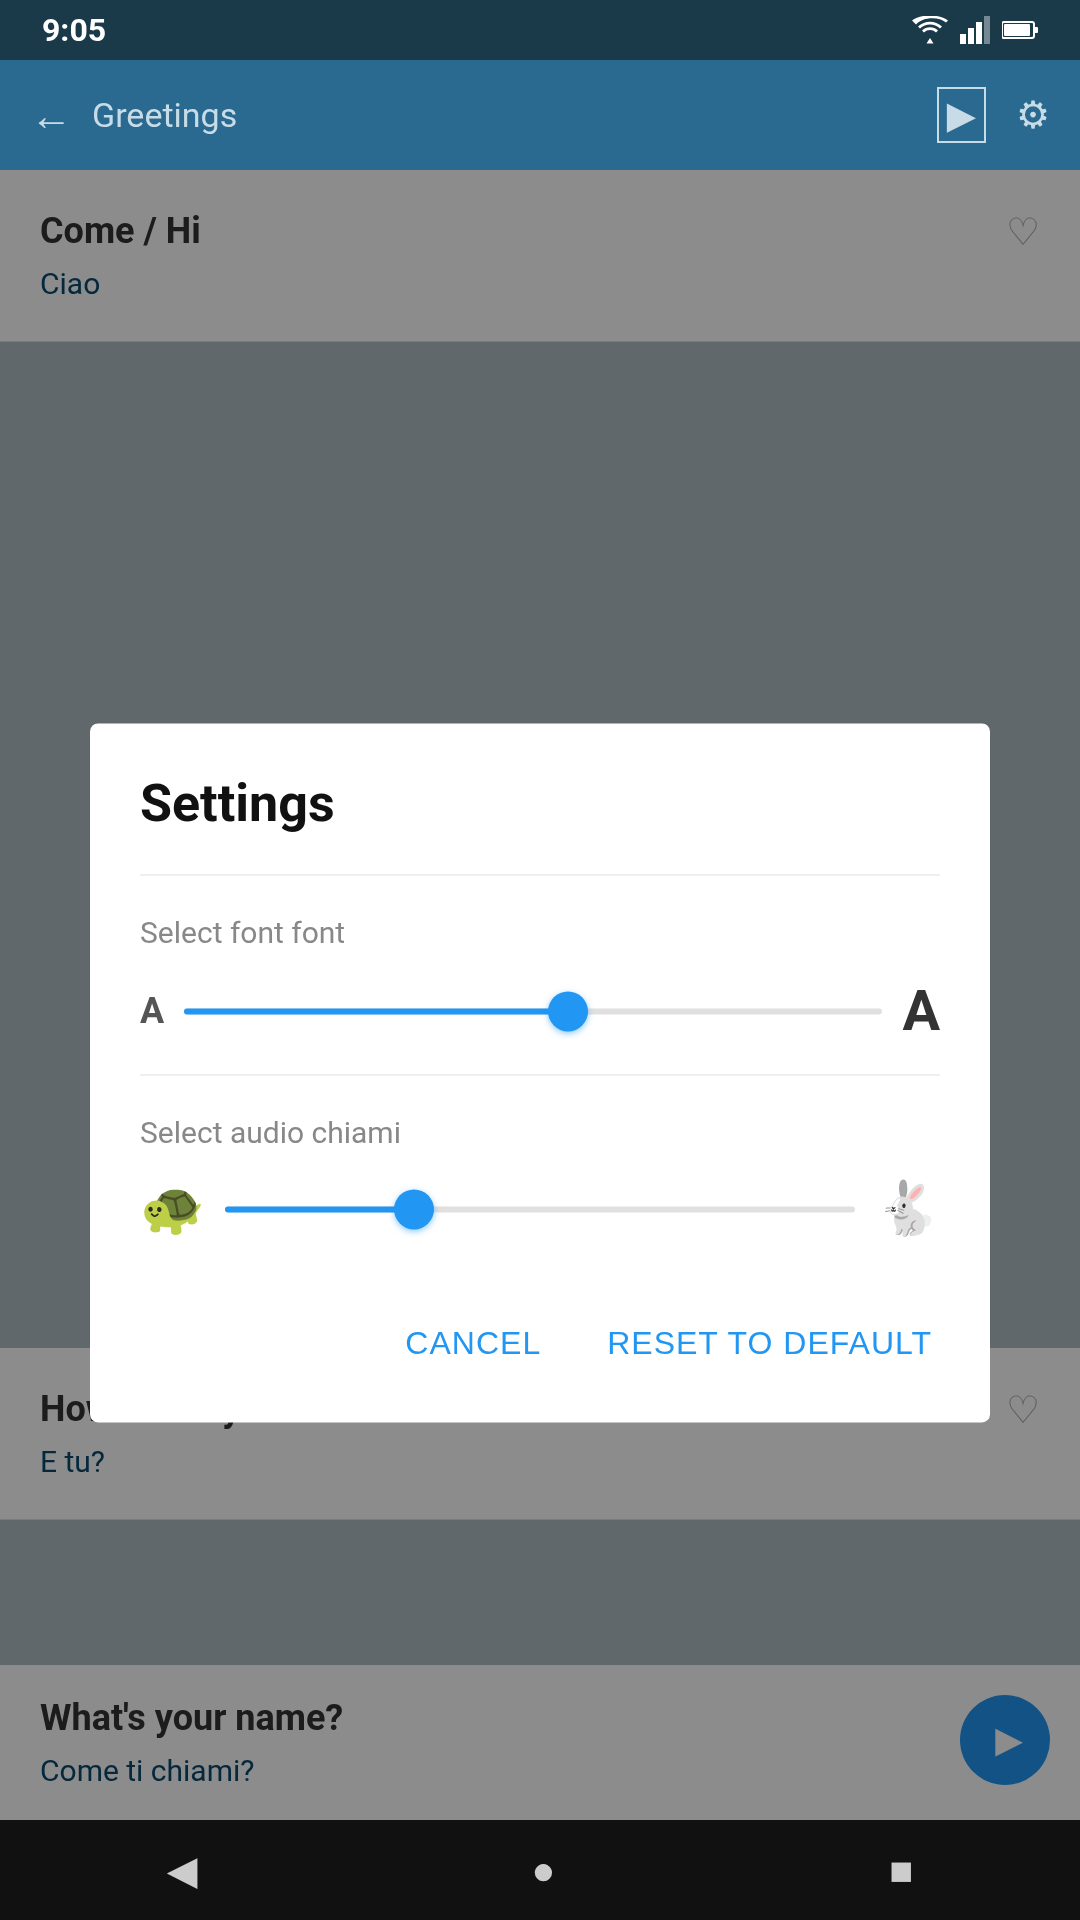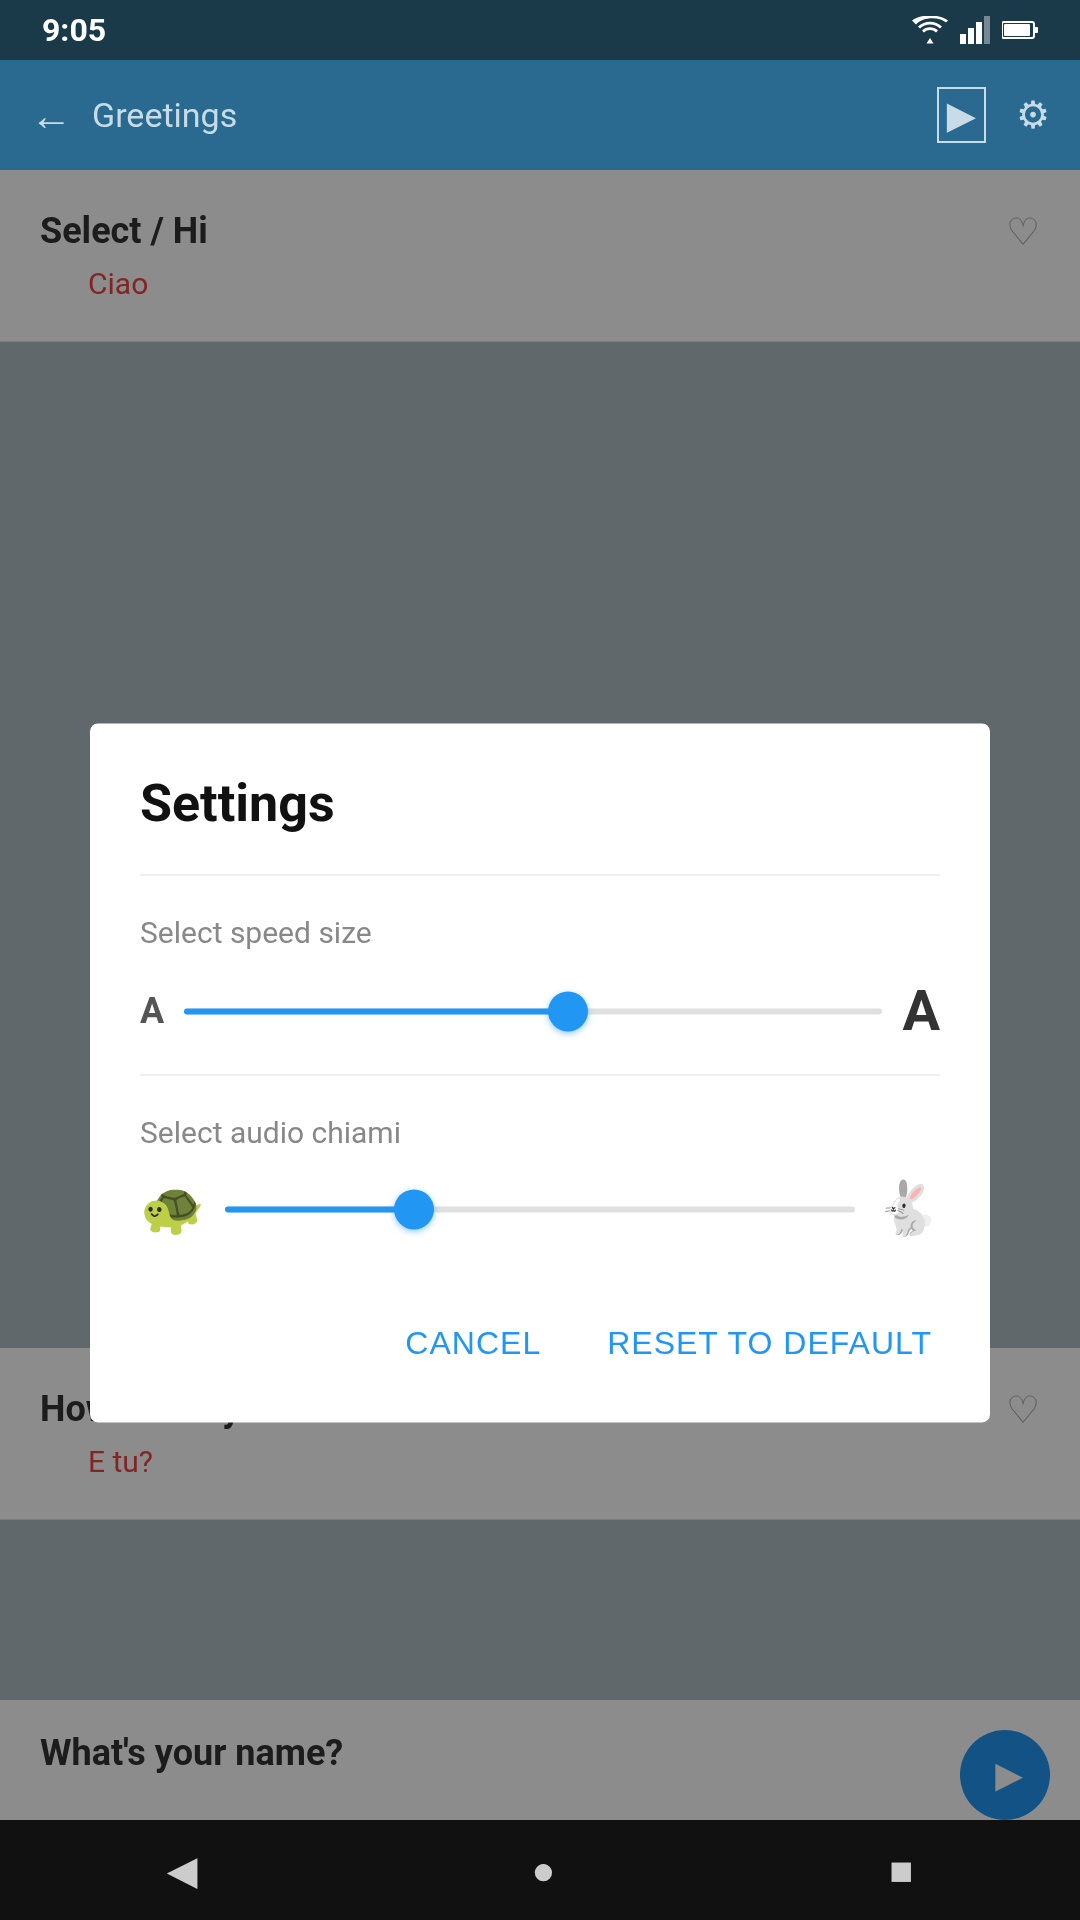--- a/index.html
+++ b/index.html
@@ -87,22 +87,21 @@
 
     .bg-card-title {
       font-size: 36px;
       font-weight: bold;
       color: #333;
       margin-bottom: 14px;
     }
 
     .bg-card-subtitle {
       font-size: 30px;
-      color: #ef4444;
-      margin-left: 48px;
+      color: #0c4a6e;
     }
 
     .heart-icon {
       position: absolute;
       right: 40px;
       color: #aaa;
       font-size: 38px;
     }
 
     
@@ -315,31 +314,31 @@
   <div class="app-bar-icons">
     <span class="app-bar-icon" style="font-size:38px; border: 2px solid #c8dce8; padding: 4px 8px;">▶</span>
     <span class="app-bar-icon">⚙</span>
   </div>
 </div>
 
 <div class="bg-content">
 
   <div class="bg-card" style="position:relative; margin-top:0; background:white;">
     <span class="heart-icon">♡</span>
-    <div class="bg-card-title">Select / Hi</div>
+    <div class="bg-card-title">Come / Hi</div>
     <div class="bg-card-subtitle">Ciao</div>
   </div>
 
   <div class="overlay"></div>
 
   <div class="dialog">
     <div class="dialog-title">Settings</div>
     <div class="dialog-divider"></div>
 
-    <div class="section-label">Select speed size</div>
+    <div class="section-label">Select font font</div>
     <div class="slider-row">
       <span class="font-a-small">A</span>
       <div class="slider-container">
         <div class="slider-track">
           <div class="slider-fill" style="width: 55%;"></div>
           <div class="slider-thumb" style="left: 55%;"></div>
         </div>
         <input type="range" class="slider-input" min="0" max="100" value="55" style="">
       </div>
       <span class="font-a-large">A</span>
@@ -369,20 +368,21 @@
   </div>
 
   <div style="position: absolute; bottom: 400px; left: 0; right: 0; background: white; padding: 40px 40px; border-bottom: 1px solid #e0e0e0; z-index: 2;">
     <span style="position: absolute; right: 40px; top: 40px; color: #aaa; font-size: 38px;">♡</span>
     <div class="bg-card-title">How about you?</div>
     <div class="bg-card-subtitle">E tu?</div>
   </div>
 
   <div style="position: absolute; bottom: 100px; left: 0; right: 0; background: white; padding: 32px 40px; z-index: 2; position: absolute; bottom: 100px;">
     <div class="bg-card-title">What's your name?</div>
+    <div class="bg-card-subtitle">Come ti chiami?</div>
 
     <div class="play-fab" style="position:absolute; right: 30px; top: 30px; width:90px; height:90px;">
       <span class="play-fab-icon" style="font-size:36px;">▶</span>
     </div>
   </div>
 
 </div>
 
 <div class="bottom-nav">
   <span class="bottom-nav-icon">◀</span>

